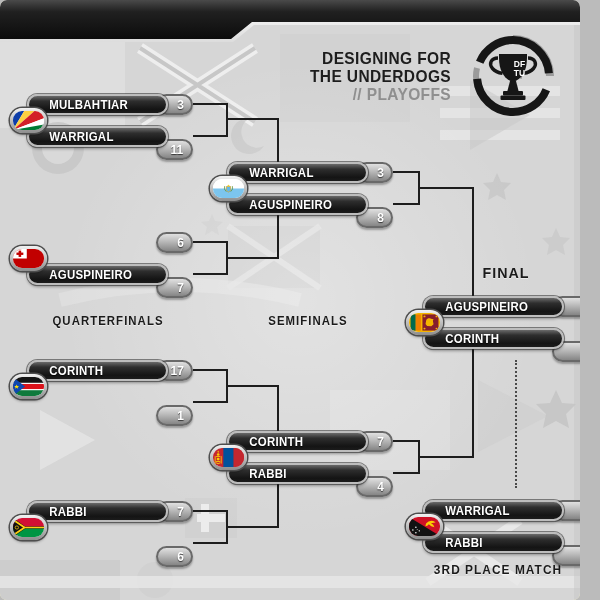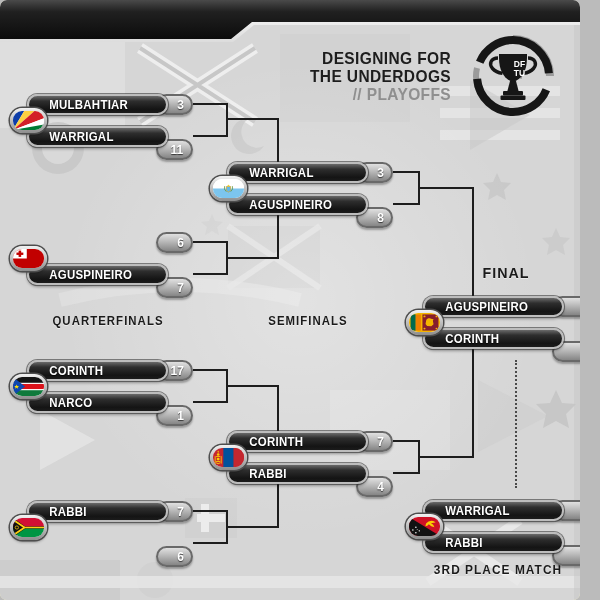--- a/index.html
+++ b/index.html
@@ -220,23 +220,20 @@
   <div class="match" style="left:27px;top:360px">
     <div class="scorepill sp1">
         <span class="score">17</span>
       </div>
     <div class="teambar tb1">
         <span class="tname">CORINTH</span>
       </div>
     <div class="scorepill sp2">
         <span class="score">1</span>
       </div>
-    <div class="teambar tb2">
-        <span class="tname">NARCO</span>
-      </div>
     <div class="flagbadge">
         <div class="flaginner">
       <svg viewBox="0 0 36 24" preserveAspectRatio="none">
         <rect width="36" height="24" fill="#ffffff"></rect>
         <rect width="36" height="7.3" fill="#141414"></rect>
         <rect y="8.8" width="36" height="6.4" fill="#da121a"></rect>
         <rect y="16.7" width="36" height="7.3" fill="#0f7a3c"></rect>
         <polygon points="0,0 14,12 0,24" fill="#0f47af"></polygon>
         <path d="M4.2,9.6 L5,11.4 L7,11.5 L5.5,12.8 L6,14.7 L4.2,13.6 L2.4,14.7 L2.9,12.8 L1.4,11.5 L3.4,11.4 Z" fill="#fcdd09"></path>
       </svg>

